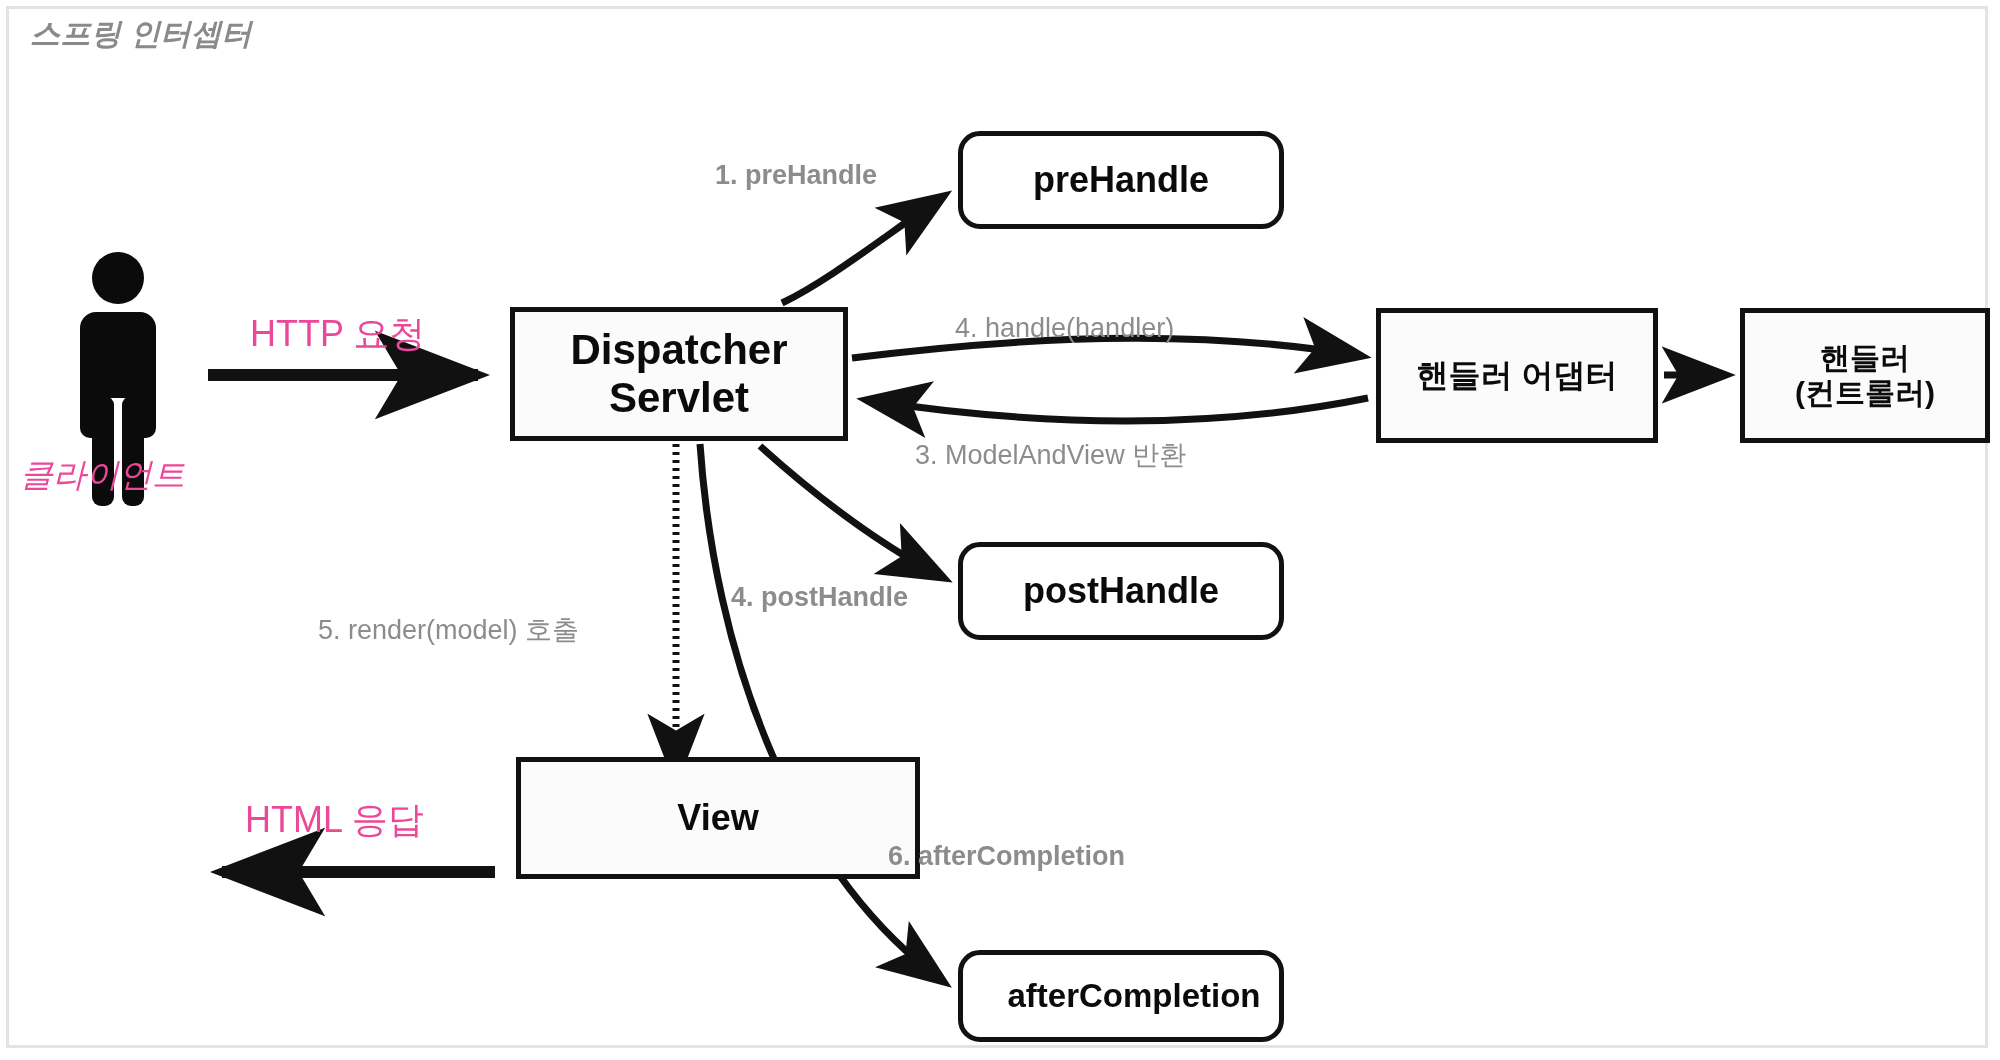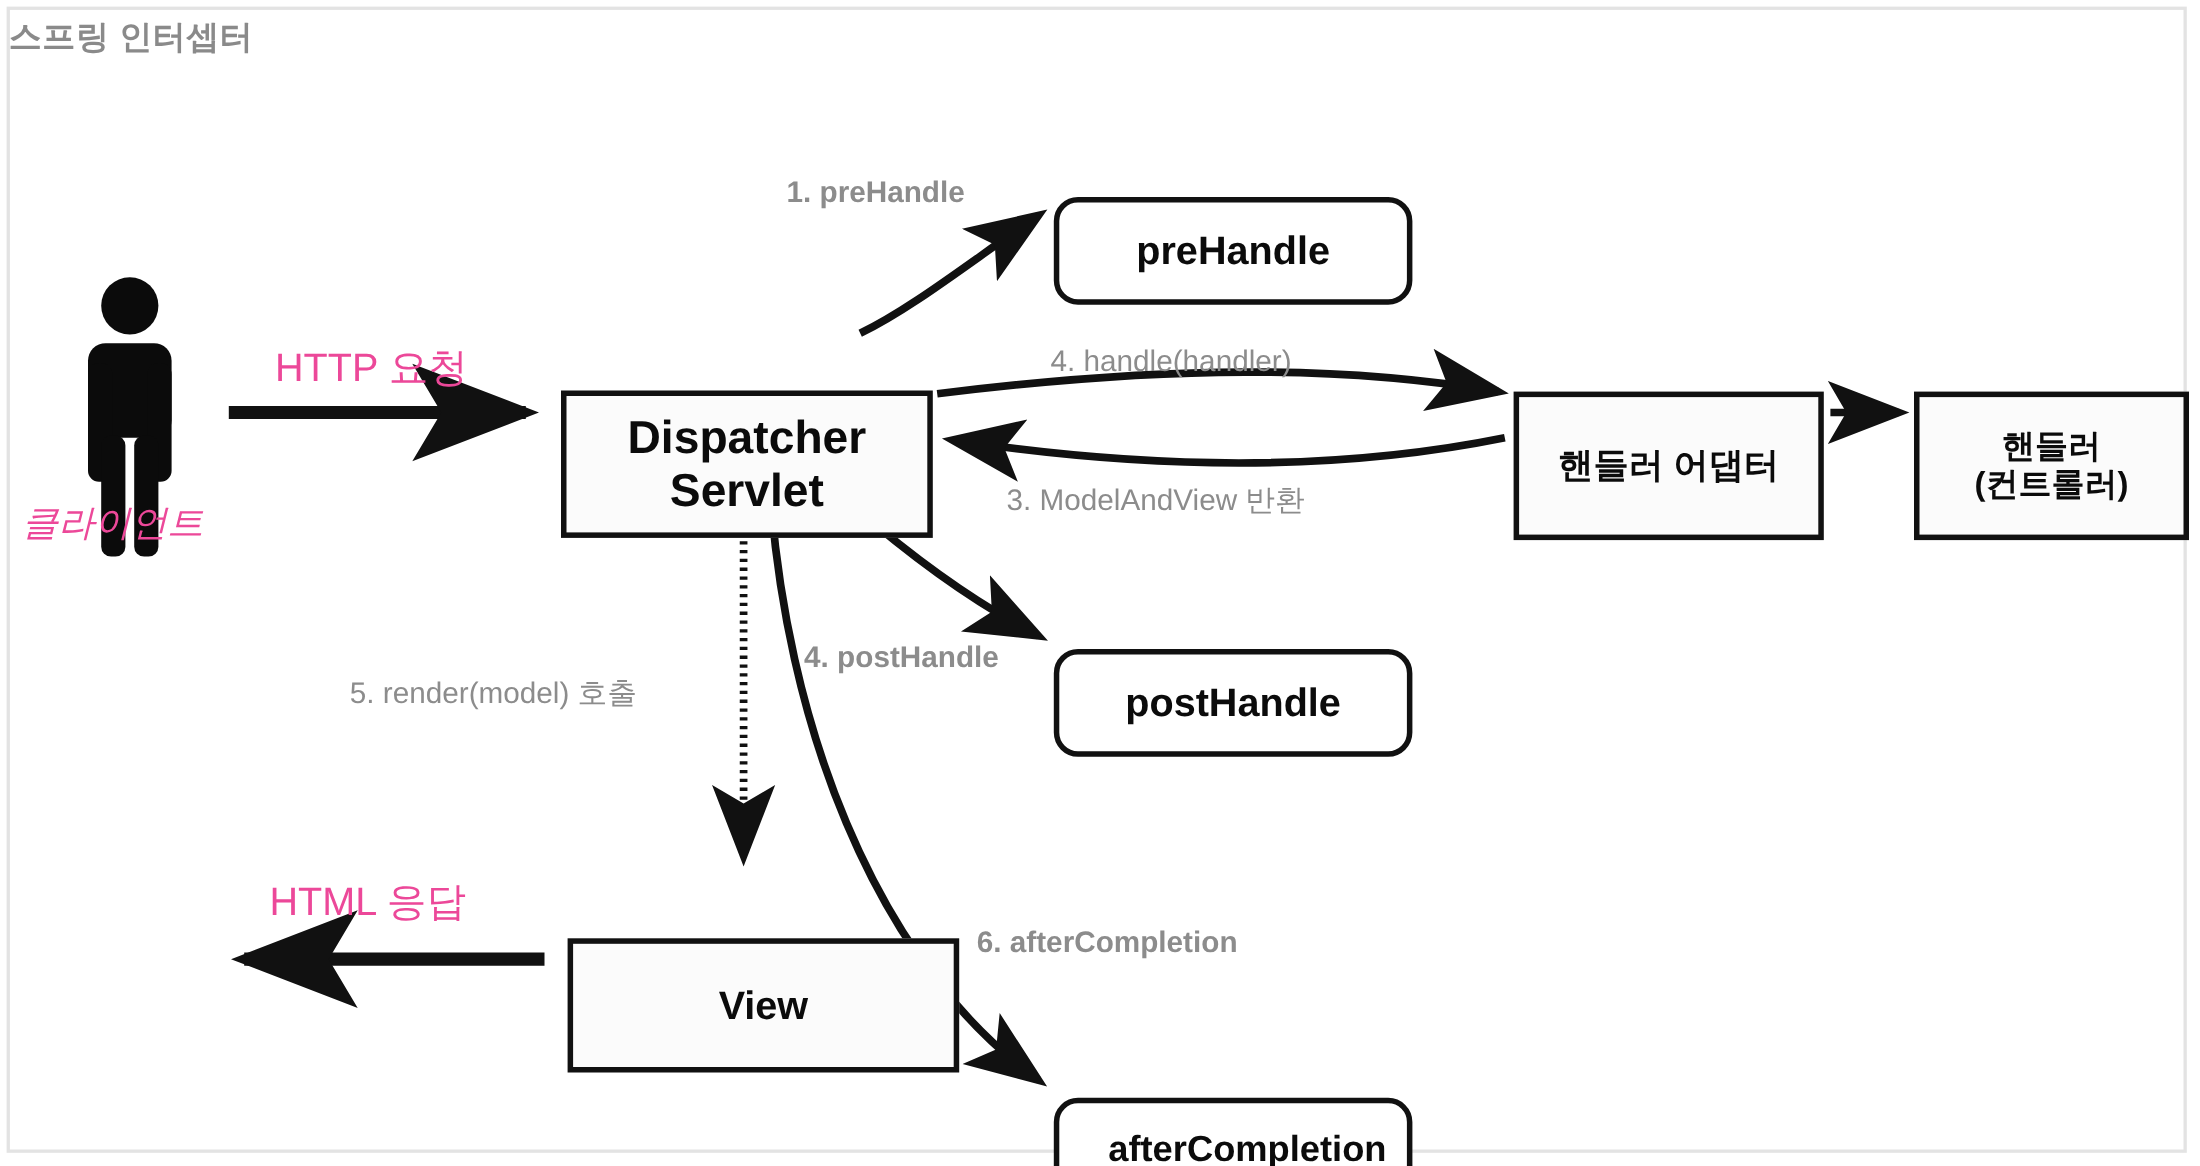--- a/index.html
+++ b/index.html
@@ -24,41 +24,41 @@
     box-sizing: border-box;
   }
   #canvas {
     position: absolute;
     left: 0; top: 0;
     width: 2000px;
     height: 1060px;
   }
   #title {
     position: absolute;
-    left: 8px;
+    left: 30px;
     top: 14px;
     font-size: 30px;
     font-weight: bold;
     color: #8a8a8a;
     letter-spacing: 0.5px;
     white-space: nowrap;
+    font-style: italic;
   }
   .node {
     position: absolute;
     box-sizing: border-box;
     background: #fbfbfb;
     border: 5px solid #111111;
     display: flex;
     align-items: center;
     justify-content: center;
     text-align: center;
     color: #0b0b0b;
     font-weight: bold;
     line-height: 1.15;
-    margin-top: 48px;
   }
   .node.rect { border-radius: 0; }
   .node.rounded { border-radius: 22px; background: #ffffff; }
   .node-label { display: block; white-space: pre-line; }
 
   
   #node-dispatcher {
     left: 510px; top: 307px; width: 338px; height: 134px;
     font-size: 42px;
   }
@@ -78,21 +78,21 @@
   }
   #node-adapter {
     left: 1376px; top: 308px; width: 282px; height: 135px;
     font-size: 32px;
   }
   #node-controller {
     left: 1740px; top: 308px; width: 250px; height: 135px;
     font-size: 30px;
   }
   #node-view {
-    left: 516px; top: 805px; width: 356px; height: 122px;
+    left: 516px; top: 757px; width: 404px; height: 122px;
     font-size: 36px;
   }
 
   .edge-label {
     position: absolute;
     color: #8c8c8c;
     font-weight: bold;
     font-size: 27px;
     white-space: nowrap;
   }

